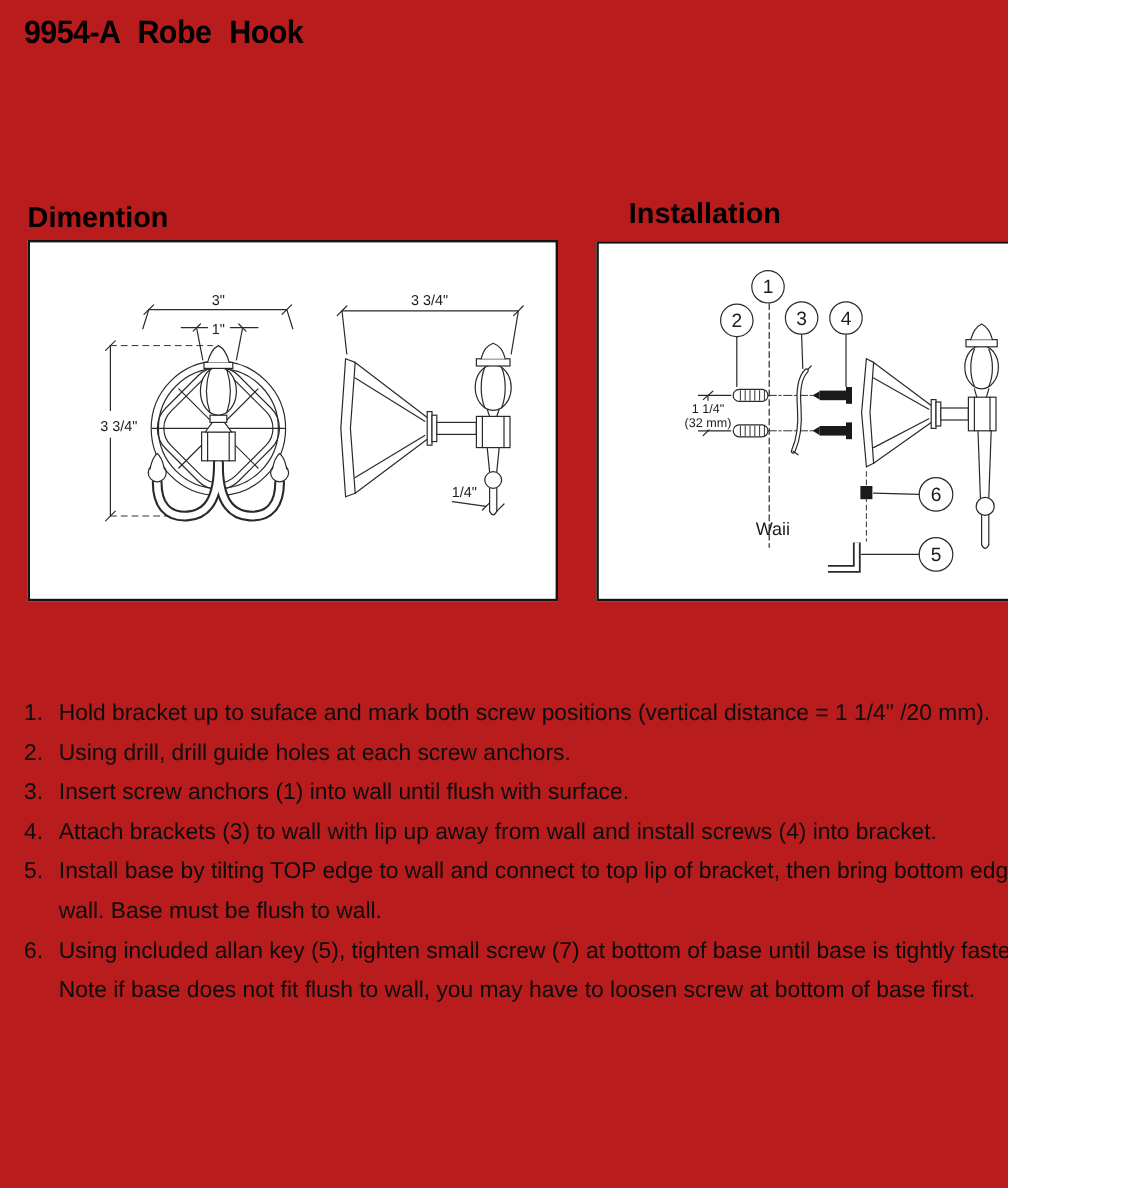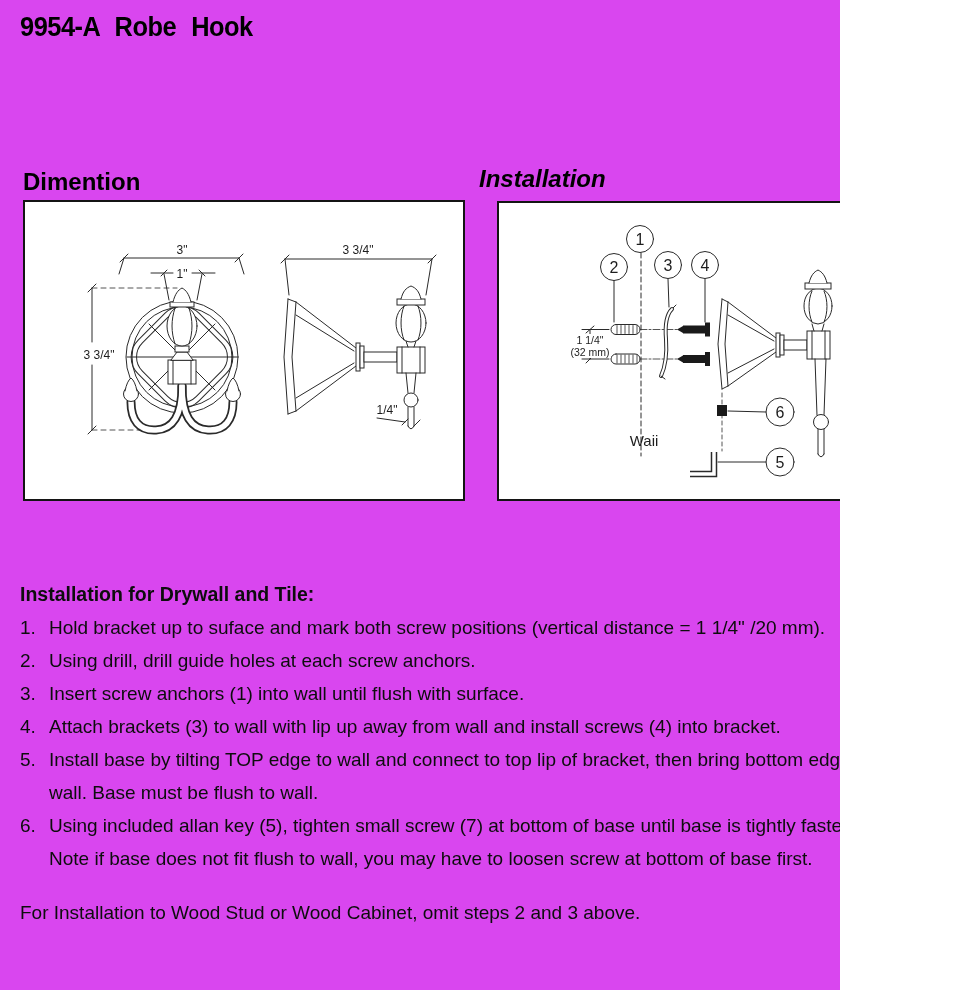--- a/index.html
+++ b/index.html
@@ -1,23 +1,23 @@
 <!DOCTYPE html>
 <html><head>
 <meta charset="utf-8">
 <style>
   html,body{margin:0;padding:0;background:#fff;}
-  .page{position:relative;width:840px;height:990px;background:#d946ef;color:#000;
+  .page{position:relative;width:840px;height:990px;background:#b91c1c;color:#000;
         font-family:"Liberation Sans",sans-serif;overflow:hidden;}
   .doc-title{position:absolute;left:20px;top:12px;font-size:27px;font-weight:bold;
         letter-spacing:-0.5px;word-spacing:9px;transform:scaleX(.94);transform-origin:left top;
         font-family:"Liberation Sans",sans-serif;}
   .fig-heading{position:absolute;font-size:24px;font-weight:bold;}
   #dim-heading{left:23px;top:168px;}
-  #inst-heading{left:479px;top:165px;font-style:italic;}
+  #inst-heading{left:524px;top:165px;}
   .fig-box{position:absolute;border:2px solid #141414;background:#fff;}
   #dim-box{left:23px;top:200px;width:438px;height:297px;}
   #inst-box{left:497px;top:201px;width:440px;height:296px;}
   .fig-box svg{display:block;width:100%;height:100%;}
   .drawing text{font-family:"Liberation Sans",sans-serif;fill:#1d1d1d;}
   .dim-label{font-size:12px;}
   .dim-label-sm{font-size:10.5px;}
   .callout-num{font-size:16px;}
   .wall-label{font-size:15px;}
   .instructions{position:absolute;left:20px;top:578px;width:926px;font-size:19px;
@@ -258,21 +258,20 @@
       <g>
         <circle cx="281" cy="259" r="14"></circle>
         <text class="callout-num" x="281" y="264.5" text-anchor="middle" stroke="none">5</text>
       </g>
 
       <text class="wall-label" x="145" y="243" text-anchor="middle" stroke="none">Waii</text>
     </svg>
   </div>
 
   <div class="instructions">
-    <div class="instr-heading">Installation for Drywall and Tile:</div>
 
     <div class="step">
       <span class="step-num">1.</span>
       <span class="step-text">Hold bracket up to suface and mark both screw positions (vertical distance = 1 1/4" /20 mm).</span>
     </div>
     <div class="step">
       <span class="step-num">2.</span>
       <span class="step-text">Using drill, drill guide holes at each screw anchors.</span>
     </div>
     <div class="step">
@@ -285,16 +284,15 @@
     </div>
     <div class="step">
       <span class="step-num">5.</span>
       <span class="step-text">Install base by tilting TOP edge to wall and connect to top lip of bracket, then bring bottom edge of base to wall. Base must be flush to wall.</span>
     </div>
     <div class="step">
       <span class="step-num">6.</span>
       <span class="step-text">Using included allan key (5), tighten small screw (7) at bottom of base until base is tightly fasten to wall. Note if base does not fit flush to wall, you may have to loosen screw at bottom of base first.</span>
     </div>
 
-    <div class="footnote">For Installation to Wood Stud or Wood Cabinet, omit steps 2 and 3 above.</div>
   </div>
 
 </div>
 
 </body></html>

